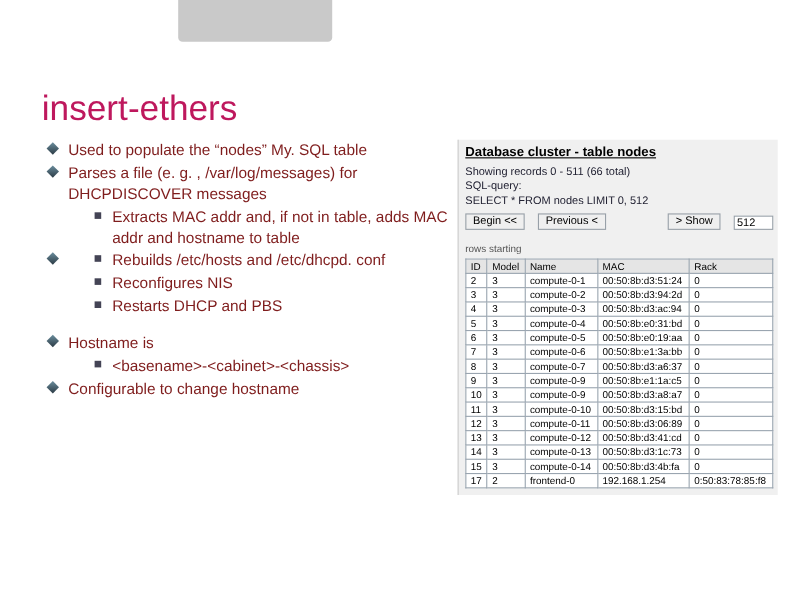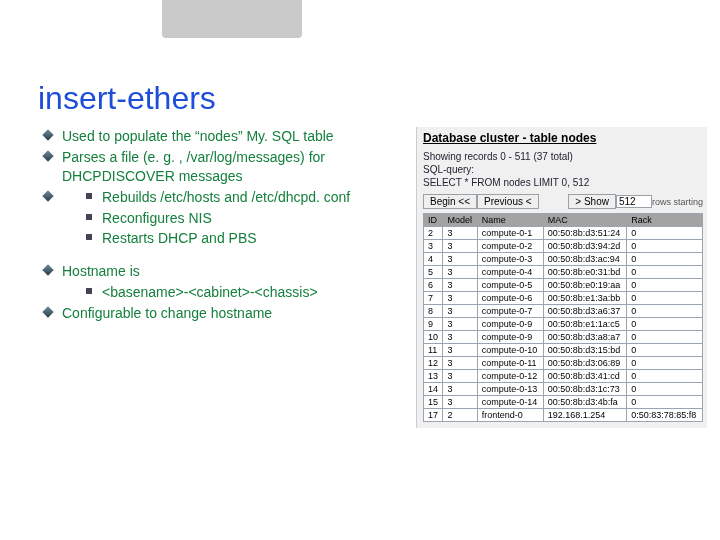--- a/index.html
+++ b/index.html
@@ -23,33 +23,33 @@
     top: 0;
     left: 162px;
     width: 140px;
     height: 38px;
     background: #c9c9c9;
     border-radius: 0 0 4px 4px;
   }
   .title {
     font-size: 32px;
     font-weight: 400;
-    color: #1d4ed8;
+    color: #be185d;
     margin: 60px 0 10px -2px;
     font-family: Verdana, Arial, sans-serif;
   }
   .content {
     display: flex;
     flex-direction: row;
     align-items: flex-start;
   }
   .left {
     flex: 0 0 370px;
     font-size: 14px;
-    color: #15803d;
+    color: #7f1d1d;
     line-height: 1.35;
   }
   ul.dia { list-style: none; padding-left: 0; margin: 0 0 14px 0; }
   ul.dia > li { position: relative; padding-left: 22px; margin-bottom: 2px; }
   ul.dia > li::before {
     content: "";
     position: absolute;
     left: 4px; top: 4px;
     width: 8px; height: 8px;
     background: linear-gradient(135deg,#6b8e9e 0%, #2b3a44 100%);
@@ -70,21 +70,21 @@
     font-size: 10px;
     font-family: Arial, sans-serif;
     color: #000;
     background: #f0f0f0;
     border-left: 1px solid #ccc;
     padding: 4px 4px 6px 6px;
     min-width: 280px;
   }
   .db-title { font-weight: bold; font-size: 12px; margin-bottom: 6px; text-decoration: underline; }
   .db-meta { color: #223; margin-bottom: 2px; }
-  .nav-row { margin: 6px 0 4px 0; display: flex; gap: 0; flex-wrap: wrap; align-items: center; }
+  .nav-row { margin: 6px 0 4px 0; display: flex; gap: 12px; flex-wrap: wrap; align-items: flex-end; }
   .nav-row button {
     font-size: 10px;
     padding: 1px 6px;
     background: #efefef;
     border: 1px solid #98a0a8;
     cursor: pointer;
   }
   .nav-row input[type=text] {
     width: 30px; font-size: 10px; padding: 0 2px;
     border: 1px solid #98a0a8;
@@ -95,52 +95,54 @@
     width: 100%;
     background: #fff;
     margin-top: 4px;
     font-size: 9px;
   }
   table.nodes th, table.nodes td {
     border: 1px solid #9aa5b0;
     padding: 1px 4px;
     text-align: left;
   }
-  table.nodes th { background: #a3a3a3; font-weight: normal; }
+  table.nodes th { background: #e5e5e5; font-weight: normal; }
 </style>
 </head>
 <body>
 
 <div class="slide">
   <div class="tab-shadow"></div>
   <div class="title">insert-ethers</div>
 
   <div class="content">
 
     <div class="left">
       <ul class="dia" id="bullets-main">
           <li><span>Used to populate the “nodes” My. SQL table</span></li>
-          <li><span>Parses a file (e. g. , /var/log/messages) for DHCPDISCOVER messages</span></li>
+          <li><span>Parses a file (e. g. , /var/log/messages) for DHCPDISCOVER messages</span><ul class="sq">
+              <li>Extracts MAC addr and, if not in table, adds MAC addr and hostname to table</li>
+            </ul></li>
           <li><ul class="sq">
               <li>Rebuilds /etc/hosts and /etc/dhcpd. conf</li>
               <li>Reconfigures NIS</li>
               <li>Restarts DHCP and PBS</li>
             </ul></li>
         </ul>
       <ul class="dia" id="bullets-secondary">
           <li><span>Hostname is</span><ul class="sq">
               <li>&lt;basename&gt;-&lt;cabinet&gt;-&lt;chassis&gt;</li>
             </ul></li>
           <li><span>Configurable to change hostname</span></li>
         </ul>
     </div>
 
     <div class="right">
       <div class="db-title">Database cluster - table nodes</div>
-      <div class="db-meta">Showing records 0 - 511 (37 total)</div>
+      <div class="db-meta">Showing records 0 - 511 (66 total)</div>
       <div class="db-meta">SQL-query:</div>
       <div class="db-meta">SELECT * FROM nodes LIMIT 0, 512</div>
 
       <div class="nav-row">
         <button>Begin &lt;&lt;</button>
         <button>Previous &lt;</button>
         <span style="flex:1"></span>
         <button>&gt; Show</button>
         <input type="text" value="512" style="">
         <span class="rowstart">rows starting</span>

